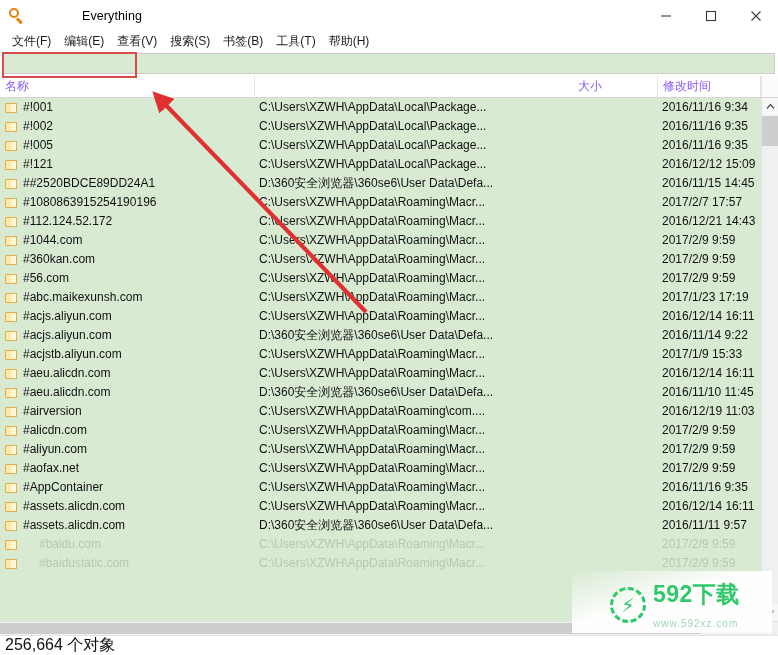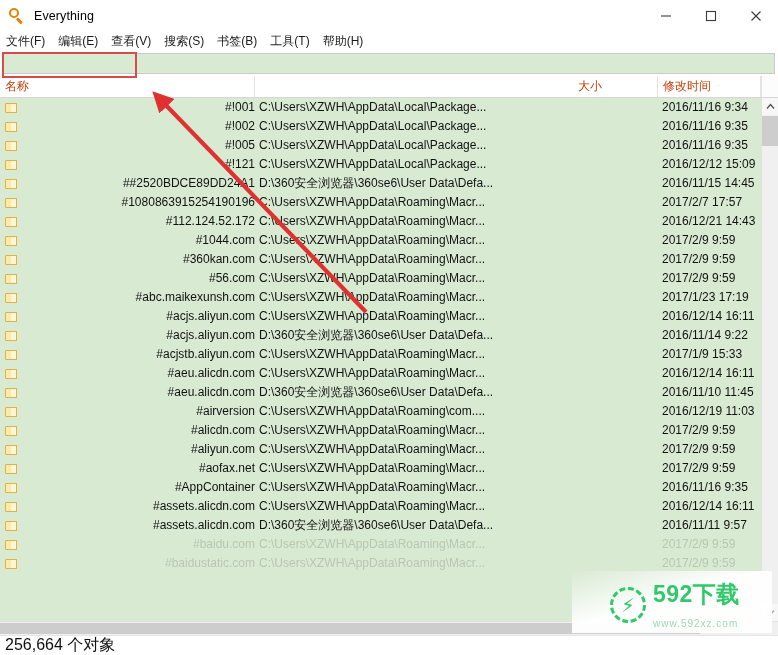--- a/index.html
+++ b/index.html
@@ -26,20 +26,21 @@
   }
 
   
   .titlebar {
     height: 31px;
     background: #ffffff;
     display: flex;
     align-items: center;
     flex: 0 0 auto;
     position: relative;
+    gap: 48px;
   }
   .title-icon {
     width: 22px;
     height: 22px;
     margin-left: 6px;
     margin-right: 6px;
     position: relative;
     flex: 0 0 auto;
   }
   .mag-glass {
@@ -83,20 +84,21 @@
     justify-content: center;
     background: transparent;
   }
   .win-btn svg { display: block; }
 
   
   .menubar {
     height: 20px;
     display: flex;
     align-items: center;
+    padding-left: 6px;
     flex: 0 0 auto;
     background: #ffffff;
   }
   .menu-item {
     font-size: 12px;
     color: #1a1a1a;
     padding: 1px 7px 1px 6px;
     white-space: nowrap;
     line-height: 16px;
   }
@@ -145,21 +147,21 @@
     height: 21px;
     display: flex;
     background: #ffffff;
     border-bottom: 1px solid #d6d6d6;
     flex: 0 0 auto;
     position: relative;
     z-index: 3;
   }
   .col-head {
     font-size: 12px;
-    color: #c2410c;
+    color: #8b5cf6;
     line-height: 21px;
     padding-left: 5px;
     box-sizing: border-box;
     border-right: 1px solid #e3e3e3;
     white-space: nowrap;
     overflow: hidden;
   }
   .col-name { width: 255px; }
   .col-path { width: 323px; margin-top: 44px; }
   .col-size { width: 80px; text-align: left; padding-right: 5px; padding-left: 0; }
@@ -198,21 +200,20 @@
     line-height: 19px;
     white-space: nowrap;
     overflow: hidden;
     box-sizing: border-box;
   }
   .cell-name {
     width: 255px;
     display: flex;
     align-items: center;
     padding-left: 5px;
-    justify-content: space-between;
   }
   .folder-icon {
     width: 13px;
     height: 12px;
     flex: 0 0 auto;
     margin-right: 5px;
     position: relative;
   }
   .folder-icon .fi-body {
     position: absolute;
@@ -231,21 +232,21 @@
     border: 1px solid #e0b04a;
     border-left: none;
     box-sizing: border-box;
     border-radius: 0 1px 1px 0;
   }
   .cell-path { width: 323px; padding-left: 4px; }
   .cell-size { width: 80px; text-align: right; padding-right: 6px; }
   .cell-date { width: 103px; padding-left: 4px; }
 
   
-  .row.faded .cell { color: #b9c6b3; }
+  .row.faded .cell { color: #b9c6b3; gap: 16px; }
 
   
   .vscroll {
     position: absolute;
     right: 0;
     top: 0;
     width: 17px;
     bottom: 0;
     background: #f0f0f0;
     border-left: 1px solid #e0e0e0;

